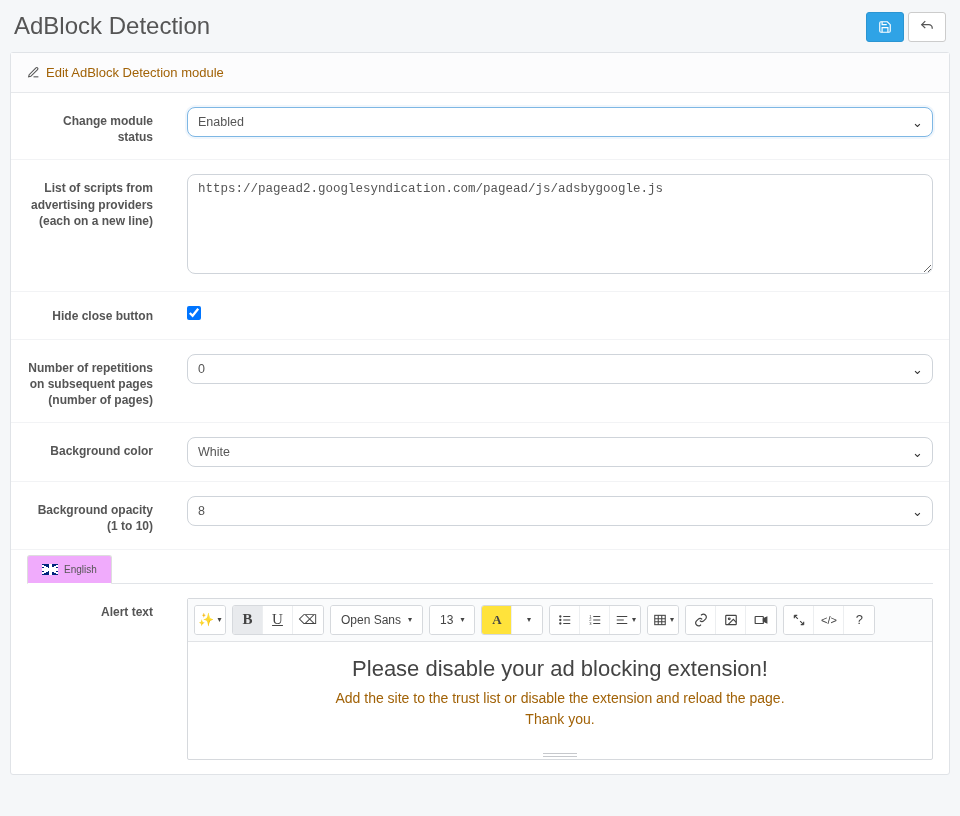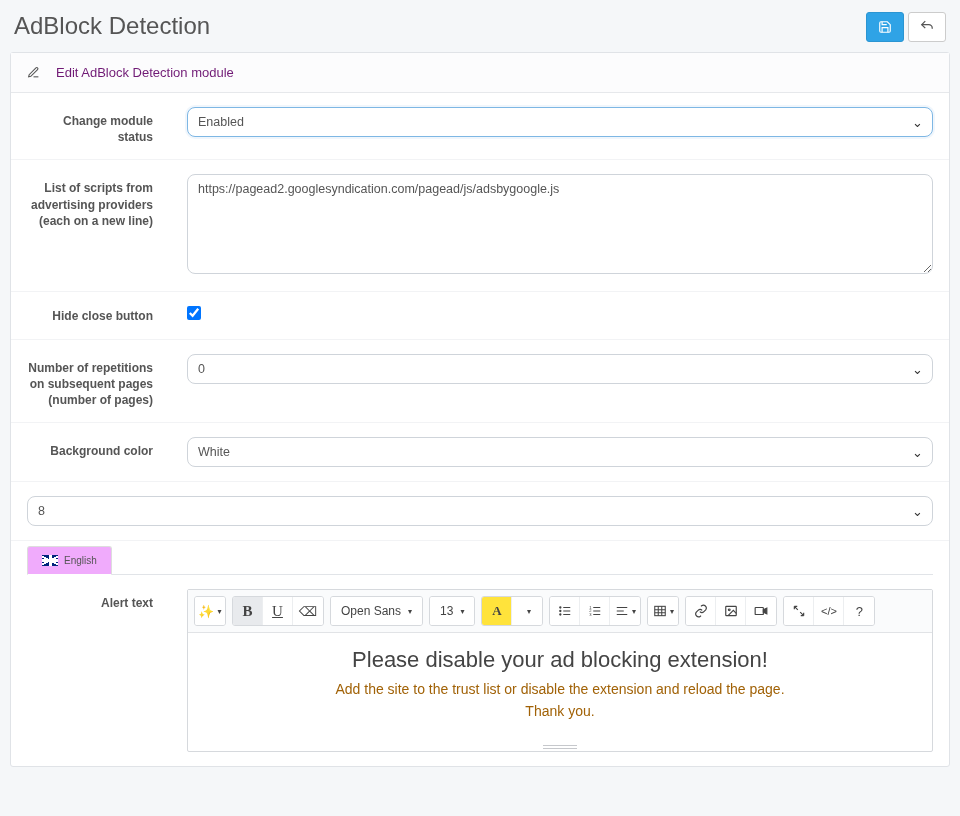--- a/index.html
+++ b/index.html
@@ -6,37 +6,37 @@
 body { font-family: -apple-system, "Segoe UI", Arial, sans-serif; background: #f5f7f9; color: #555; font-size: 13px; width: 960px; height: 816px; overflow: hidden; }
 
 .header { display: flex; justify-content: space-between; padding: 12px 14px 10px; }
 .header h1 { font-size: 24px; font-weight: 300; color: #555; }
 .header-actions { display: flex; gap: 4px; }
 .btn { border: 1px solid #ccc; background: #fff; padding: 7px 11px; border-radius: 3px; cursor: pointer; font-size: 13px; display: inline-flex; align-items: center; justify-content: center; }
 .btn.primary { background: #2fa3e6; border-color: #2b95d2; color: #fff; }
 .btn svg { display: block; }
 
 .panel { margin: 0 10px 10px; background: #fff; border: 1px solid #e0e3e7; border-radius: 3px; }
-.panel-heading { padding: 12px 16px; border-bottom: 1px solid #e6e8eb; color: #701a75; font-size: 13px; display: flex; align-items: center; gap: 16px; background: #fcfcfd; }
+.panel-heading { padding: 12px 16px; border-bottom: 1px solid #e6e8eb; color: #a16207; font-size: 13px; display: flex; align-items: center; gap: 6px; background: #fcfcfd; }
 .panel-body { padding: 0; }
 
 .form-row { display: flex; padding: 14px 16px; border-bottom: 1px solid #f2f3f5; }
 .form-row:last-child { border-bottom: none; }
 .form-label { width: 160px; text-align: right; padding-right: 34px; font-size: 12px; font-weight: 700; color: #555; line-height: 1.35; padding-top: 6px; }
 .form-control-wrap { flex: 1; }
 
 .form-select, .form-text, .form-textarea {
   width: 100%; border: 1px solid #cfd4da; border-radius: 8px; padding: 7px 10px;
   font-size: 12.5px; color: #555; background: #fff; font-family: inherit;
 }
 .form-select.focus { border-color: #7eb7e4; box-shadow: 0 0 0 2px rgba(60,140,220,.08); }
 .form-select { appearance: none; background-image: none; position: relative; }
 .select-wrap { position: relative; }
 .select-chevron { position: absolute; right: 10px; top: 50%; transform: translateY(-50%); pointer-events: none; color: #333; }
-.form-textarea { min-height: 100px; resize: both; }
+.form-textarea { min-height: 100px; resize: both; font-family: Liberation Mono, monospace; }
 input[type=checkbox] { width: 14px; height: 14px; }
 
 .tabs { display: flex; padding: 0 16px; margin-top: 4px; border-bottom: 0; }
 .tab { border: 1px solid #ddd; border-bottom: 1px solid #fff; padding: 8px 14px; font-size: 10px; color: #555; border-radius: 3px 3px 0 0; background: #f0abfc; display: flex; align-items: flex-end; gap: 6px; position: relative; top: 1px; }
 .flag { width: 16px; height: 11px; background: linear-gradient(#cf1b2b 0 33%, #fff 33% 66%, #1e3f8f 66% 100%); display:inline-block; }
 .flag-uk { background: #00247d; position: relative; overflow:hidden; }
 .flag-uk::before, .flag-uk::after { content:""; position:absolute; inset:0; }
 .flag-uk::before { background: linear-gradient(27deg, transparent 45%, #fff 45% 55%, transparent 55%), linear-gradient(-27deg, transparent 45%, #fff 45% 55%, transparent 55%); }
 .flag-uk::after { background: linear-gradient(#fff,#fff) center/100% 3px no-repeat, linear-gradient(#fff,#fff) center/3px 100% no-repeat, linear-gradient(#cf1b2b,#cf1b2b) center/100% 2px no-repeat, linear-gradient(#cf1b2b,#cf1b2b) center/2px 100% no-repeat; }
 
@@ -129,20 +129,21 @@
       <div class="form-label">Background color</div>
       <div class="form-control-wrap">
         <div class="select-wrap">
           <div class="form-select">White</div>
           <span class="select-chevron">⌄</span>
         </div>
       </div>
     </div>
 
     <div class="form-row">
+      <div class="form-label">Background opacity (1 to 10)</div>
       <div class="form-control-wrap">
         <div class="select-wrap">
           <div class="form-select">8</div>
           <span class="select-chevron">⌄</span>
         </div>
       </div>
     </div>
 
     <div class="tabs">
       <div class="tab">

